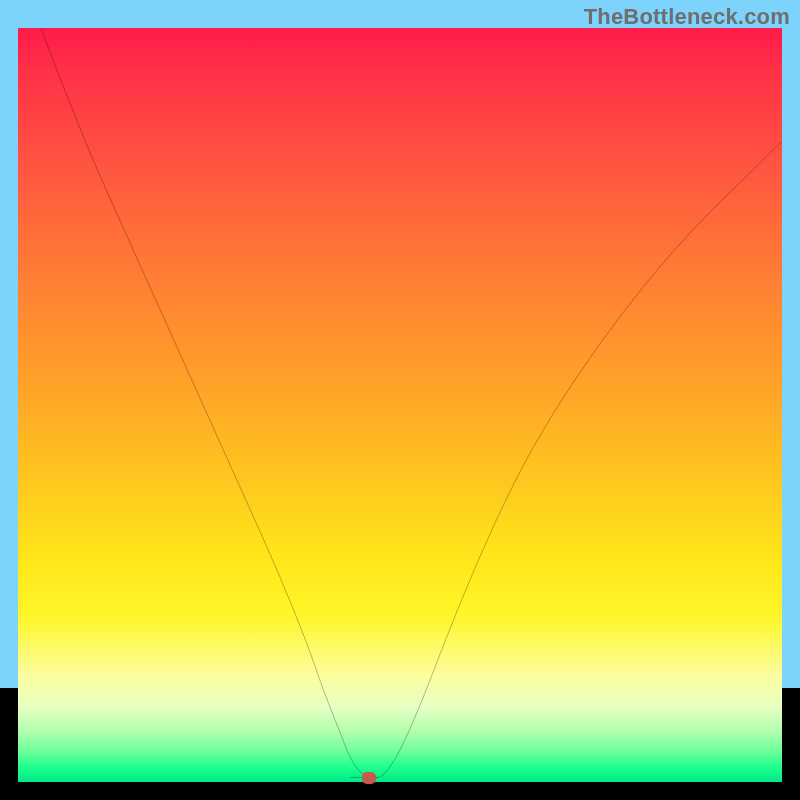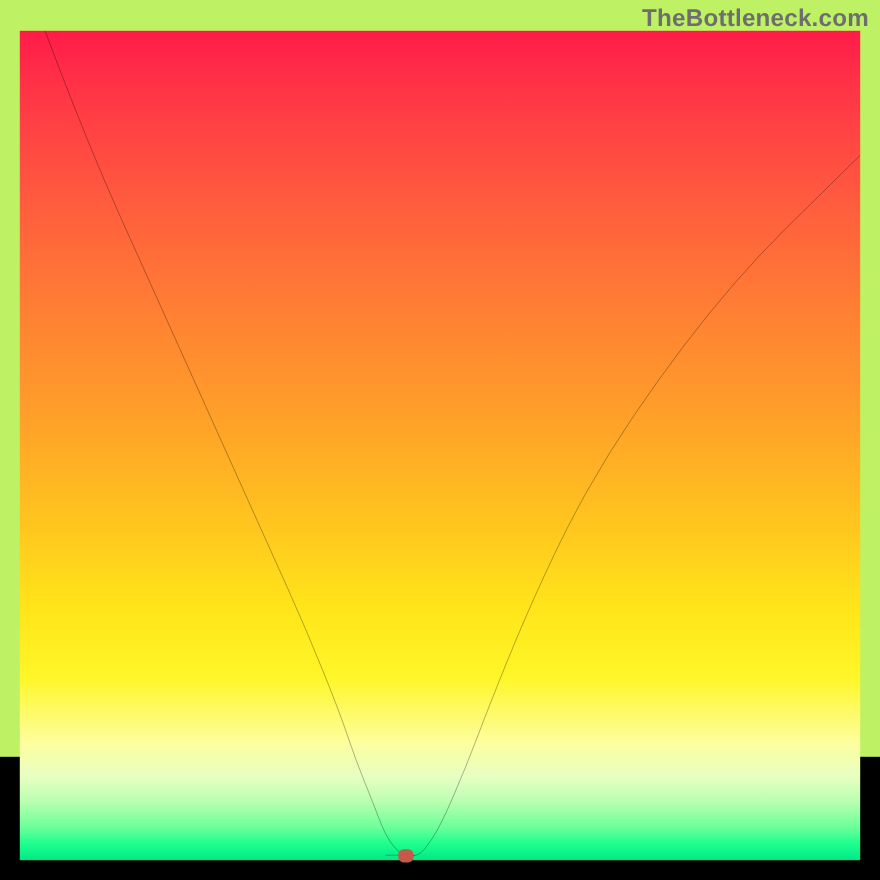--- a/index.html
+++ b/index.html
@@ -1,20 +1,20 @@
 <!DOCTYPE html>
 <html><head>
 <meta charset="utf-8">
 <style>
   * { margin: 0; padding: 0; box-sizing: border-box; }
   html, body { width: 800px; height: 800px; overflow: hidden; background: #000; }
   .frame {
     width: 800px;
     height: 688px;
-    background: #bef264;
+    background: #7dd3fc;
     position: relative;
   }
   .watermark {
     position: absolute;
     top: 4px;
     right: 10px;
     font-family: Arial, Helvetica, sans-serif;
     font-size: 22px;
     font-weight: 600;
     color: #6e6e6e;

